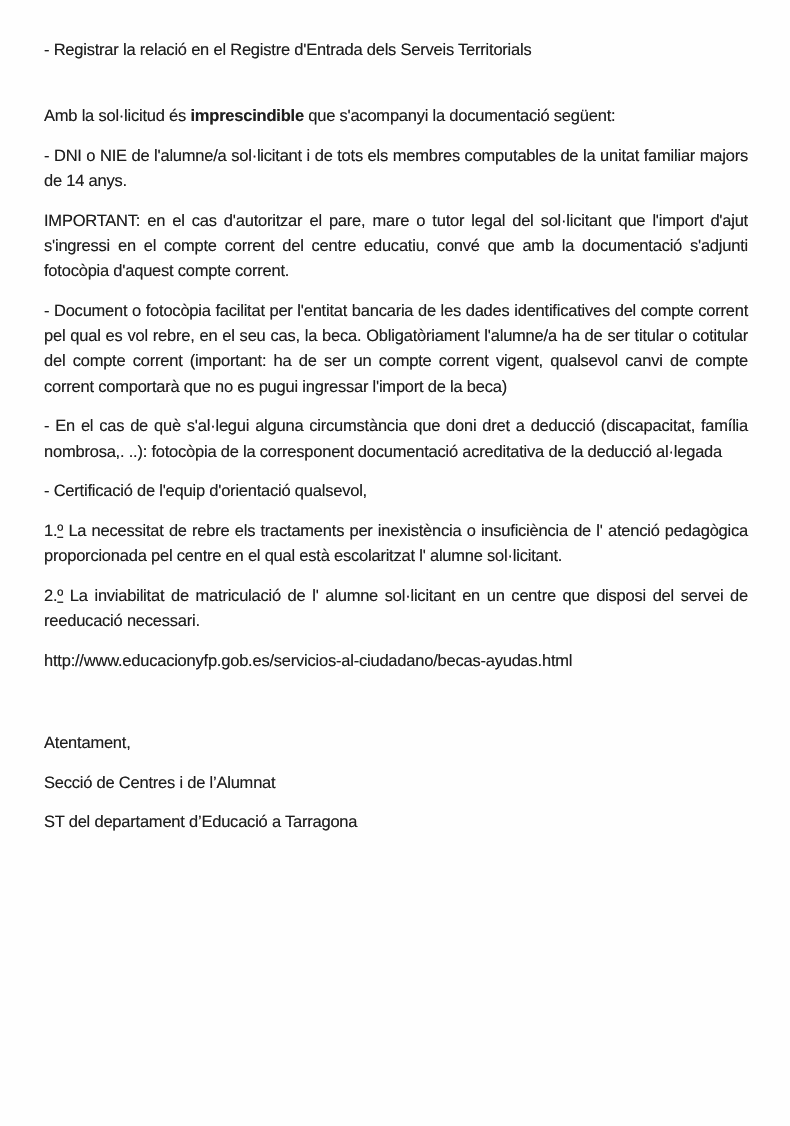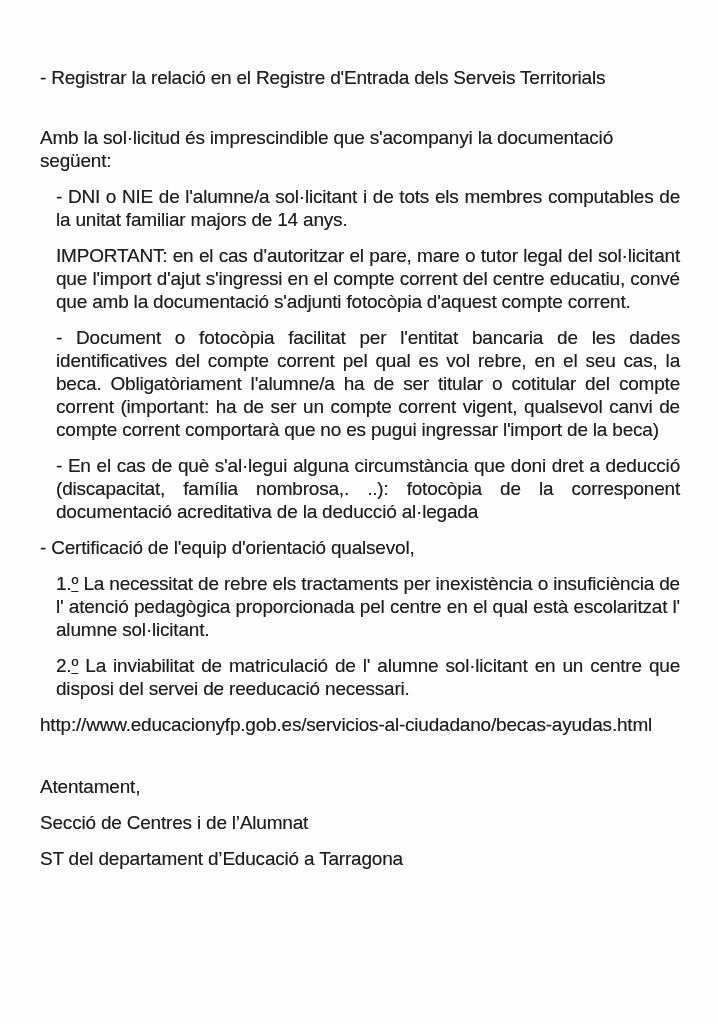--- a/index.html
+++ b/index.html
@@ -10,43 +10,42 @@
   .page {
     position: relative;
     width: 718px;
     height: 1024px;
     background: #fefefe;
     overflow: hidden;
     font-family: "Liberation Sans", "DejaVu Sans", sans-serif;
     color: #1e1e1e;
   }
   .doc {
-    padding: 66px 38px 0 40px;
-    font-size: 19px;
+    padding: 34px 38px 0 40px;
+    font-size: 15px;
     line-height: 23px;
     letter-spacing: -0.2px;
     text-shadow: 0 0 0.5px rgba(30,30,30,0.55);
   }
   .para {
     margin: 0 0 13px 0;
   }
   .j {
     text-align: justify;
     text-align-last: left;
     hyphens: none;
-    margin-left: 16px;
   }
   .gap-before {
     margin-top: 37px;
   }
   .gap-before-lg {
-    margin-top: 39px;
+    margin-top: 52px;
   }
   .b {
-    font-weight: normal;
+    font-weight: bold;
   }
   .ord {
     text-decoration: underline;
   }
 </style>
 </head>
 <body>
 
 <div class="page">
   <div class="doc">

